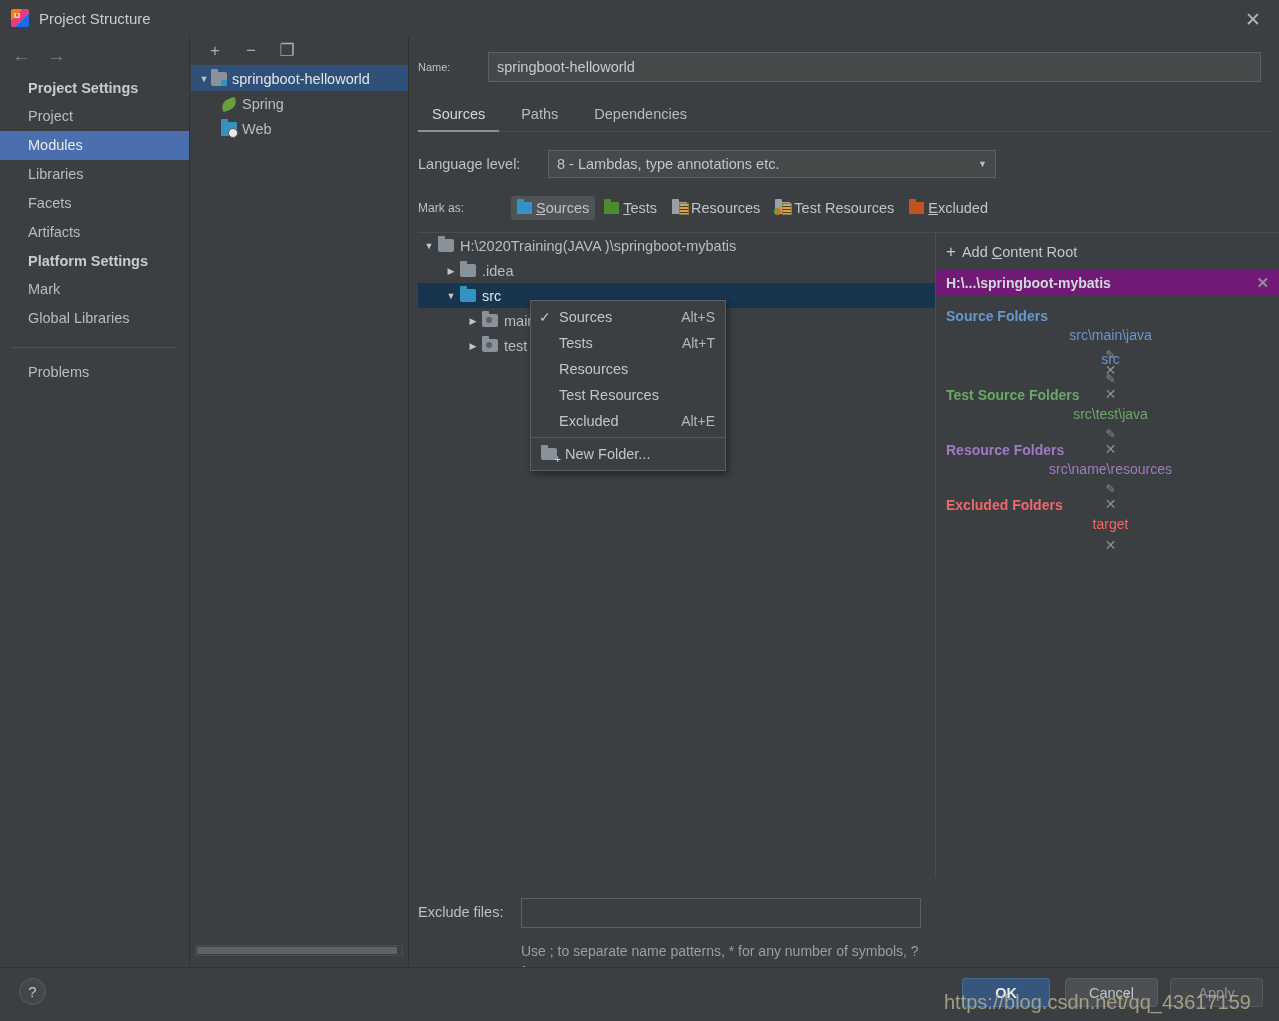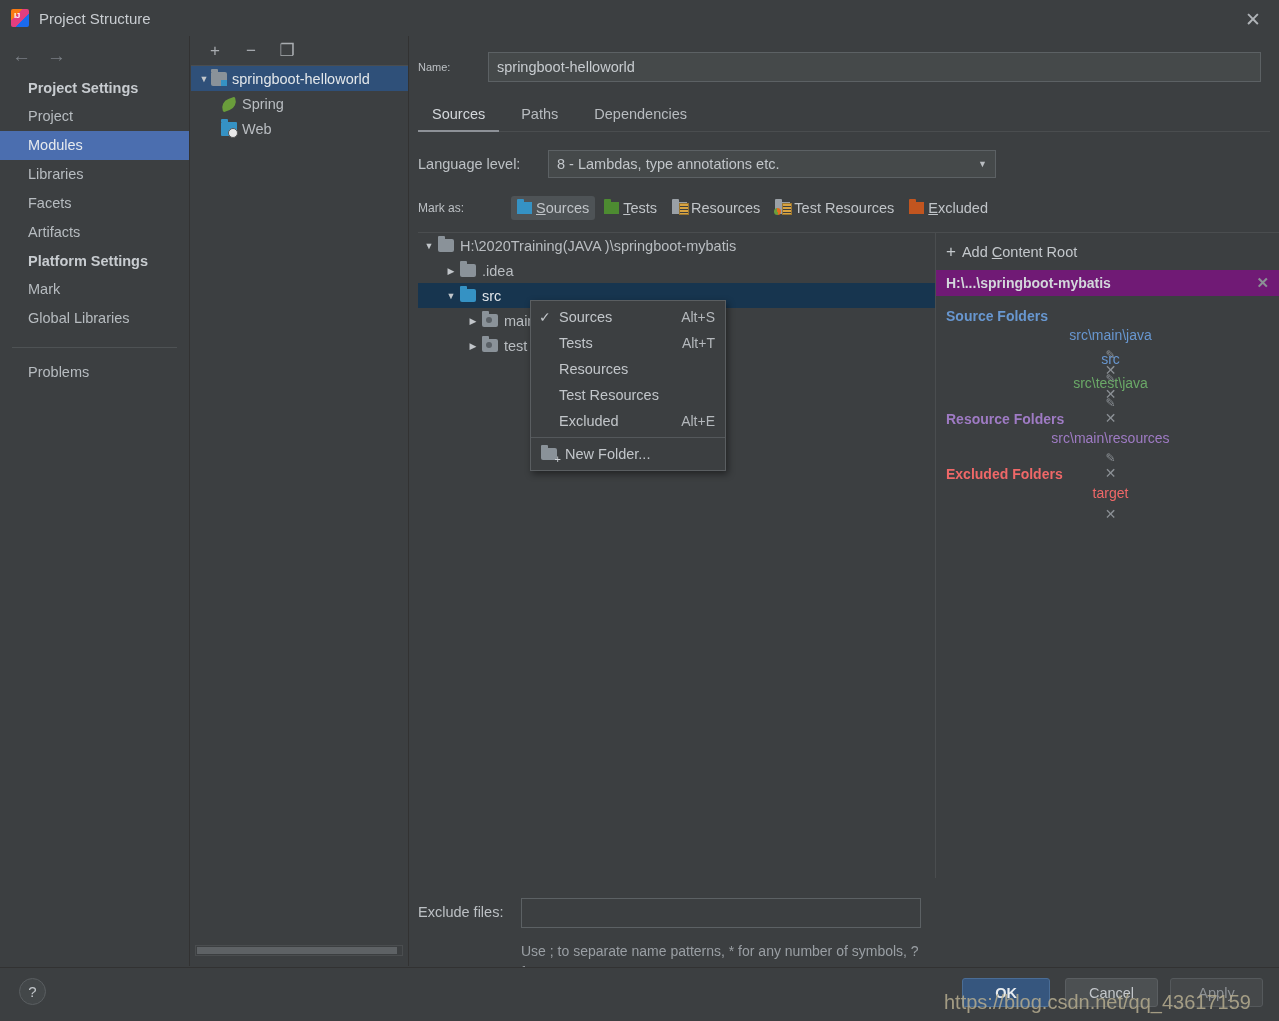--- a/index.html
+++ b/index.html
@@ -466,30 +466,31 @@
         <span class="pencil">✎</span>
         <span class="xbtn">✕</span>
       </div>
       <div class="frow src">
         <span class="label">src</span>
         <span class="dots"></span>
         <span class="pencil">✎</span>
         <span class="xbtn">✕</span>
       </div>
 
+      <div class="grp-title test">Test Source Folders</div>
       <div class="frow test">
         <span class="label">src\test\java</span>
         <span class="dots"></span>
         <span class="pencil">✎</span>
         <span class="xbtn">✕</span>
       </div>
 
       <div class="grp-title res">Resource Folders</div>
       <div class="frow res">
-        <span class="label">src\main\resources</span>
+        <span class="label">src\name\resources</span>
         <span class="dots"></span>
         <span class="pencil">✎</span>
         <span class="xbtn">✕</span>
       </div>
 
       <div class="grp-title exc">Excluded Folders</div>
       <div class="frow exc">
         <span class="label">target</span>
         <span class="dots"></span>
         <span class="xbtn">✕</span>

